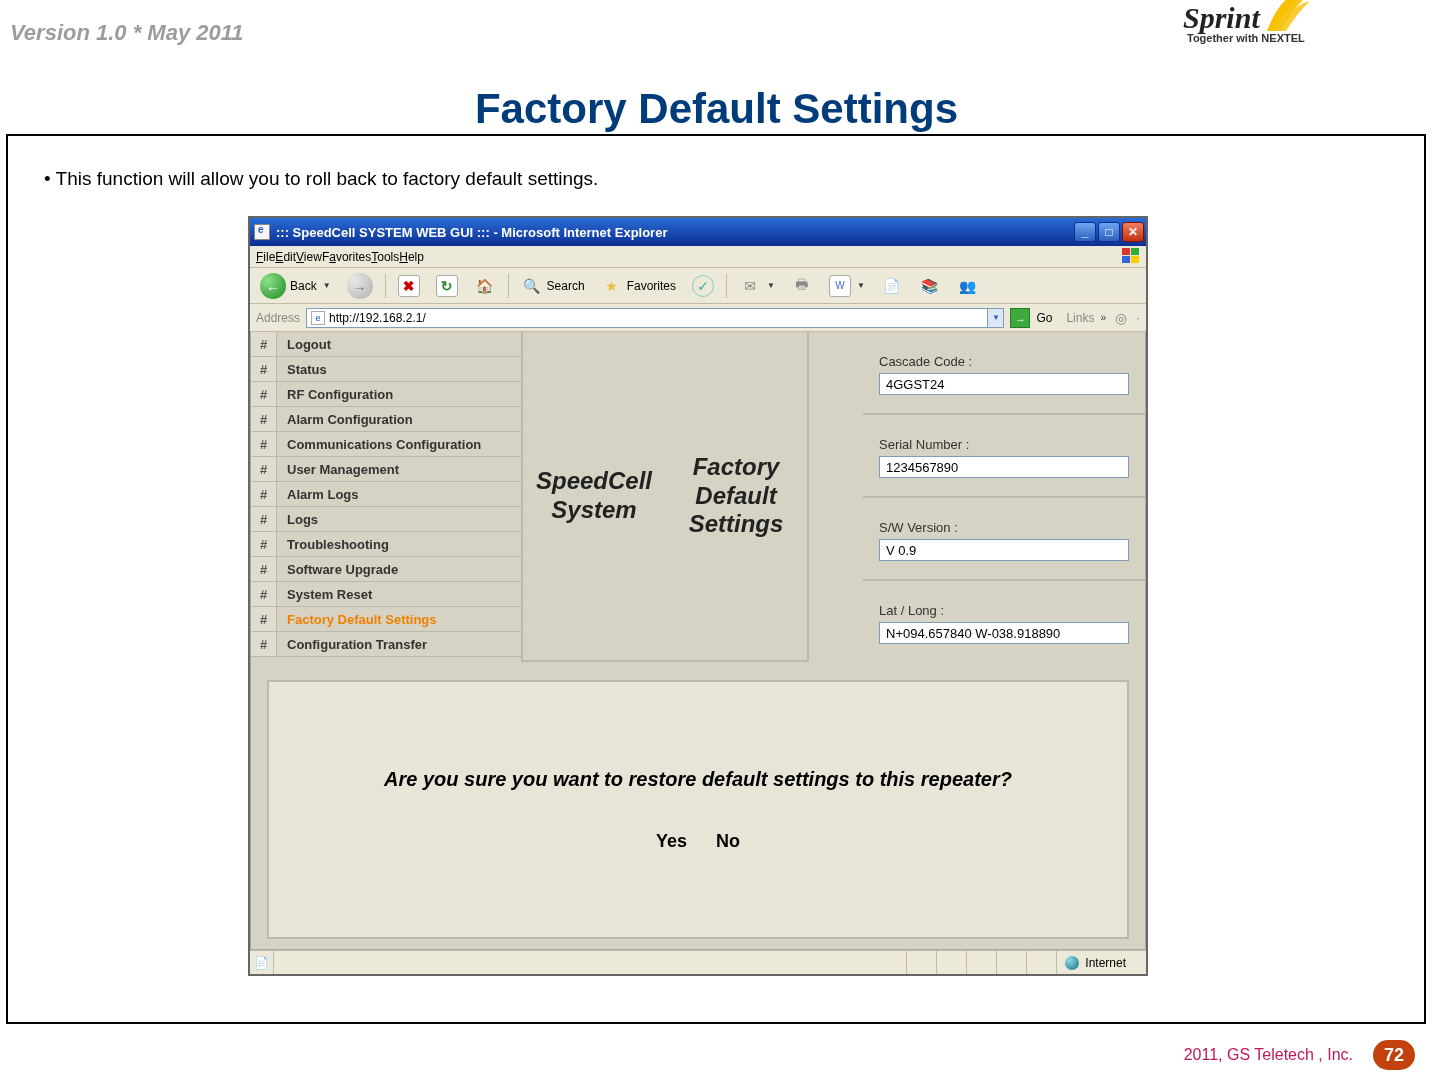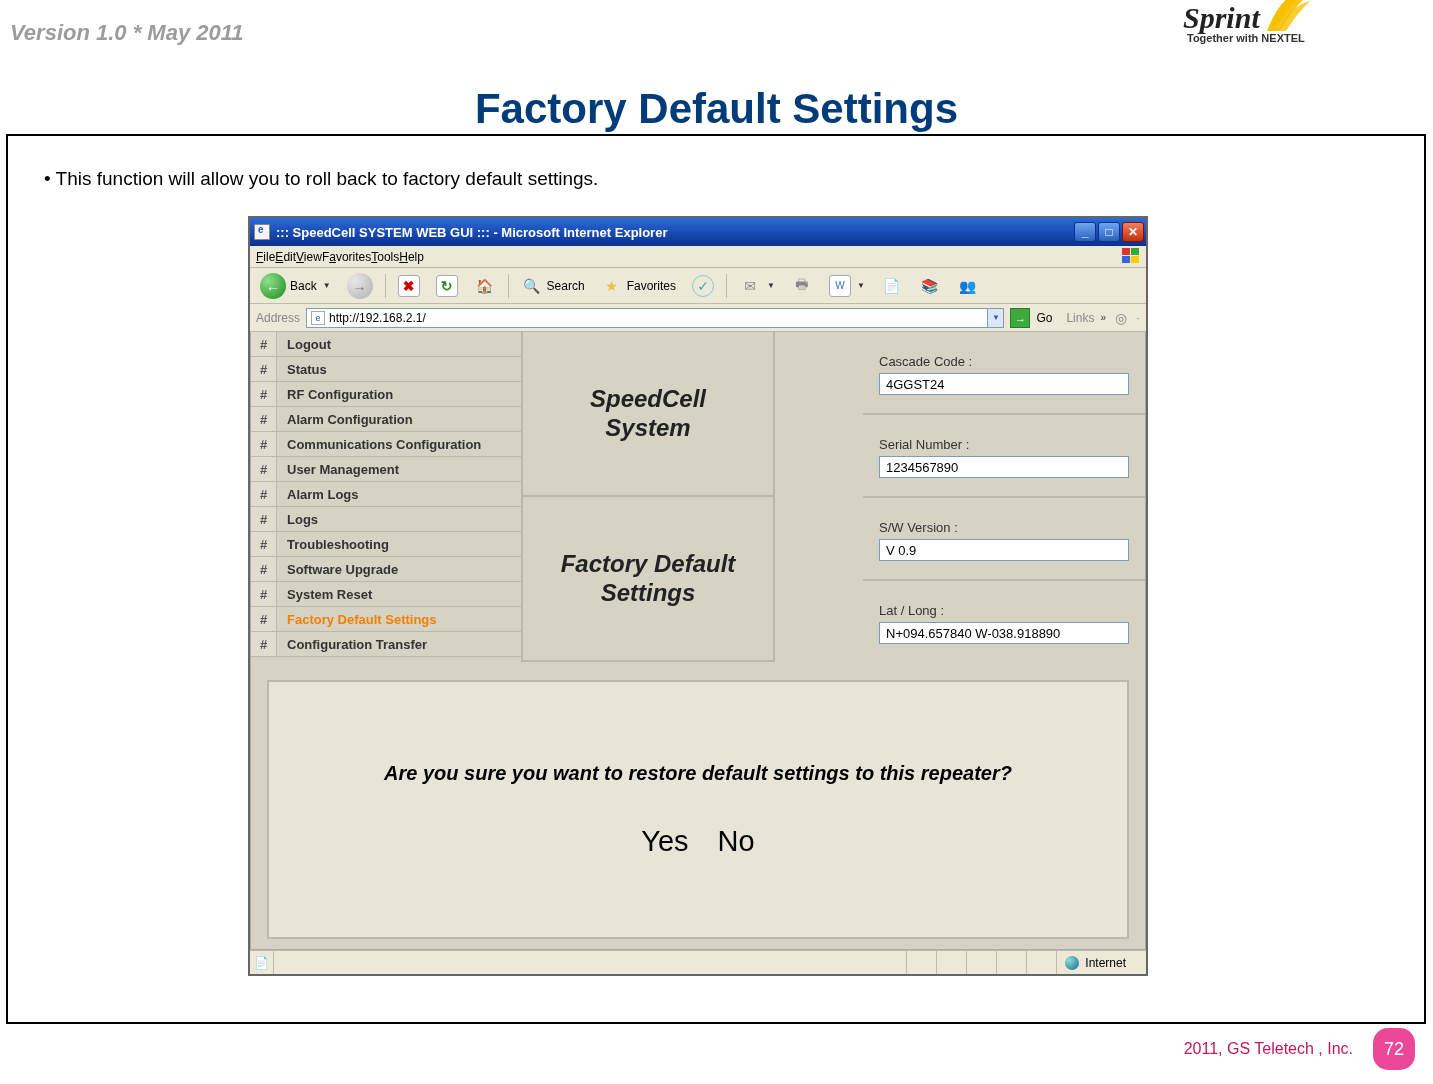--- a/index.html
+++ b/index.html
@@ -297,23 +297,23 @@
   }
   .sidebar-row .lbl {
     padding-left: 10px;
     font-weight: bold;
     color: #333;
   }
   .sidebar-row.active .lbl {
     color: #f08000;
   }
   .middle-col {
-    width: 250px;
-    display: flex;
-    flex-direction: column;
+    width: 284px;
+    display: flex;
+    flex-direction: row;
     border-radius: 10px;
   }
   .mid-box {
     flex: 1;
     border-bottom: 2px solid #bdb9a8;
     display: flex;
     align-items: center;
     justify-content: center;
     font-size: 24px;
     font-weight: bold;
@@ -365,22 +365,22 @@
   }
   .confirm-text {
     font-size: 20px;
     font-weight: bold;
     font-style: italic;
     text-align: center;
   }
   .confirm-buttons {
     display: flex;
     gap: 29px;
-    font-size: 29px;
-    font-weight: normal;
+    font-size: 18px;
+    font-weight: bold;
   }
   .confirm-buttons span { cursor: pointer; }
   
   .statusbar {
     height: 24px;
     background: #ece9d8;
     border-top: 1px solid #c0bca8;
     display: flex;
     align-items: center;
     font-size: 12px;
@@ -417,27 +417,27 @@
     align-items: center;
     gap: 20px;
   }
   .footer-text {
     color: #be185d;
     font-size: 16px;
     font-family: Arial, sans-serif;
   }
   .page-badge {
     width: 42px;
-    height: 42px;
-    background: #ec4899;
+    height: 30px;
+    background: #c2410c;
     color: #fff;
     border-radius: 15px;
     display:flex;align-items:center;justify-content:center;
     font-size: 18px;
-    font-weight: normal;
+    font-weight: bold;
   }
 </style>
 </head>
 <body>
 
 <div class="version-label">Version 1.0 * May 2011</div>
 
 <div class="sprint-logo">
   <div class="row1">
     <span class="word">Sprint</span>

